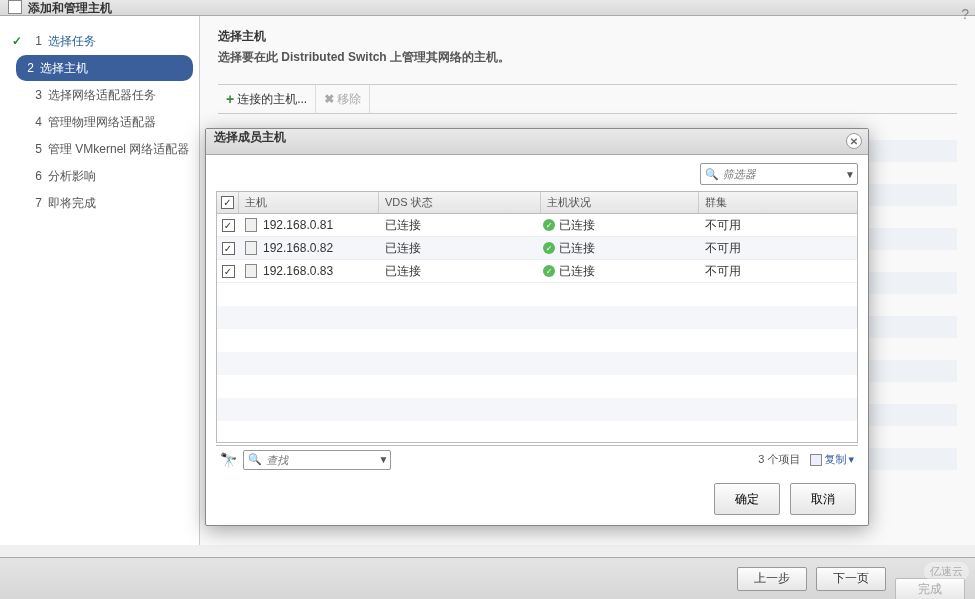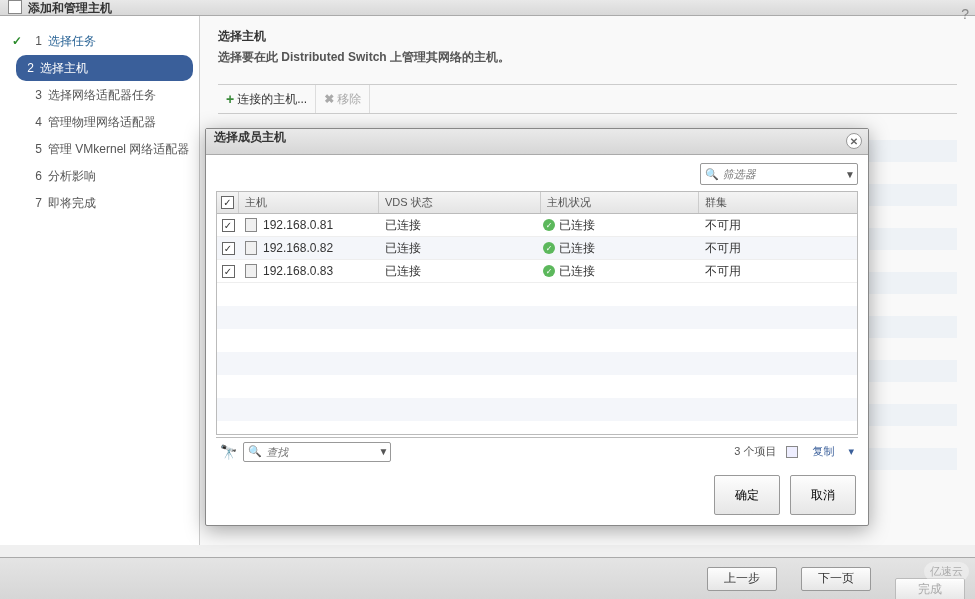--- a/index.html
+++ b/index.html
@@ -28,21 +28,21 @@
     .plus { color:#3a8a3a; font-weight:bold; font-size:14px; margin-right:3px;}
     .x-rem { color:#aaa; font-weight:bold; margin-right:3px;}
     .tb-rem-text { color:#aaa;}
     .stripes { margin-top:4px;}
     .stripe-row { height:22px; }
     .stripe-row:nth-child(even){ background:#eef2f6;}
     .template-row { margin-top:10px; display:flex; align-items:center; color:#555;}
     .template-row .cb { width:13px; height:13px; border:1px solid #aaa; background:#fff; margin-right:6px;}
     .info-icon { width:14px; height:14px; border-radius:50%; background:#888; color:#fff; display:inline-flex; align-items:center; justify-content:center; font-size:10px; margin-left:6px; font-style:italic; font-family:serif;}
     
-    .footer { position:absolute; bottom:0; left:0; right:0; height:42px; background:linear-gradient(#e4e4e4,#d6d6d6); border-top:1px solid #aaa; display:flex; align-items:center; justify-content:flex-end; padding-right:10px; gap:24px;}
+    .footer { position:absolute; bottom:0; left:0; right:0; height:42px; background:linear-gradient(#e4e4e4,#d6d6d6); border-top:1px solid #aaa; display:flex; align-items:center; justify-content:flex-end; padding-right:10px; gap:9px;}
     .foot-btn { min-width:70px; height:24px; background:linear-gradient(#fdfdfd,#e6e6e6); border:1px solid #999; border-radius:2px; font-size:12px; color:#333; display:flex; align-items:center; justify-content:center;}
     .foot-btn.disabled { color:#aaa; border-color:#bbb;margin-top:22px;}
     
     .modal { position:absolute; left:205px; top:128px; width:664px; height:398px; background:#fff; border:1px solid #888; box-shadow:0 4px 20px rgba(0,0,0,0.35); border-radius:2px; display:flex; flex-direction:column;}
     .modal-title { height:26px; background:linear-gradient(#eaeaea,#d6d6d6); border-bottom:1px solid #aaa; display:flex; align-items:flex-start; padding:0 8px; font-weight:bold; position:relative;}
     .modal-close { position:absolute; right:6px; top:4px; width:16px; height:16px; border:1px solid #999; border-radius:50%; background:#fff; display:flex; align-items:center; justify-content:center; font-size:10px; color:#666; cursor:pointer;}
     .filter-row { display:flex; justify-content:flex-end; padding:8px 10px 6px 10px;}
     .filter-box { border:1px solid #999; background:#fff; height:22px; width:158px; display:flex; align-items:center; padding:0 4px; border-radius:2px; position:relative;}
     .filter-box .mag { color:#888; font-size:11px; margin-right:4px;}
     .filter-box input { border:none; outline:none; flex:1; font-size:11px; font-style:italic; color:#888; background:transparent;}
@@ -68,25 +68,25 @@
     .empty-row { height:23px;}
     .empty-row:nth-child(odd){ background:#f4f6fa;}
     
     .grid-footer { height:28px; border-top:1px solid #bbb; margin:2px 10px 0 10px; display:flex; align-items:center; padding:0 4px;}
     .bino { color:#555; font-size:14px; margin-right:6px;}
     .search-box { border:1px solid #999; background:#fff; height:20px; width:148px; display:flex; align-items:center; padding:0 4px; border-radius:2px; position:relative;}
     .search-box .mag { color:#888; font-size:11px; margin-right:4px;}
     .search-box input { border:none; outline:none; flex:1; font-size:11px; font-style:italic; color:#888; background:transparent;}
     .search-box .dd { position:absolute; right:2px; font-size:10px; color:#555;}
     .gf-right { margin-left:auto; display:flex; align-items:center; gap:10px; color:#555; font-size:11px;}
-    .copy-link { display:flex; align-items:center; color:#3a5f9a; gap:14px;}
+    .copy-link { display:flex; align-items:center; color:#3a5f9a; gap:2px;}
     .copy-ico { width:12px; height:12px; border:1px solid #888; background:#eef;}
     
     .modal-buttons { display:flex; justify-content:flex-end; gap:10px; padding:10px 12px;}
-    .m-btn { min-width:66px; height:40px; background:linear-gradient(#fdfdfd,#e6e6e6); border:1px solid #999; border-radius:2px; font-size:12px;}
+    .m-btn { min-width:66px; height:32px; background:linear-gradient(#fdfdfd,#e6e6e6); border:1px solid #999; border-radius:2px; font-size:12px;}
     
     .watermark { position:absolute; right:6px; bottom:18px; opacity:0.6; font-size:11px; color:#888; background:rgba(255,255,255,0.6); padding:2px 6px; border-radius:10px;}
   </style>
 </head>
 <body>
 
 <div class="title-bar">
   <span class="icon-box"></span>
   <span class="title-text">添加和管理主机</span>
   <span class="help-icon">?</span>

